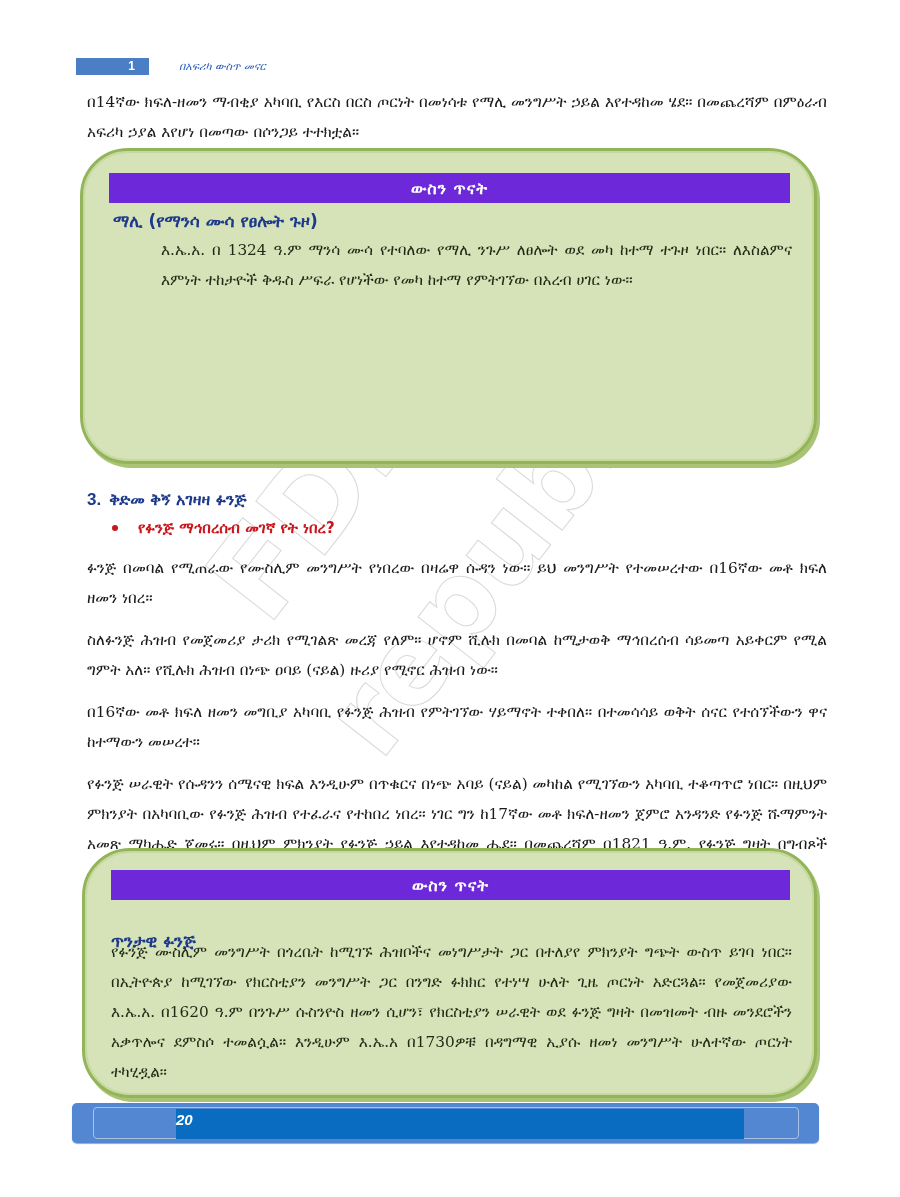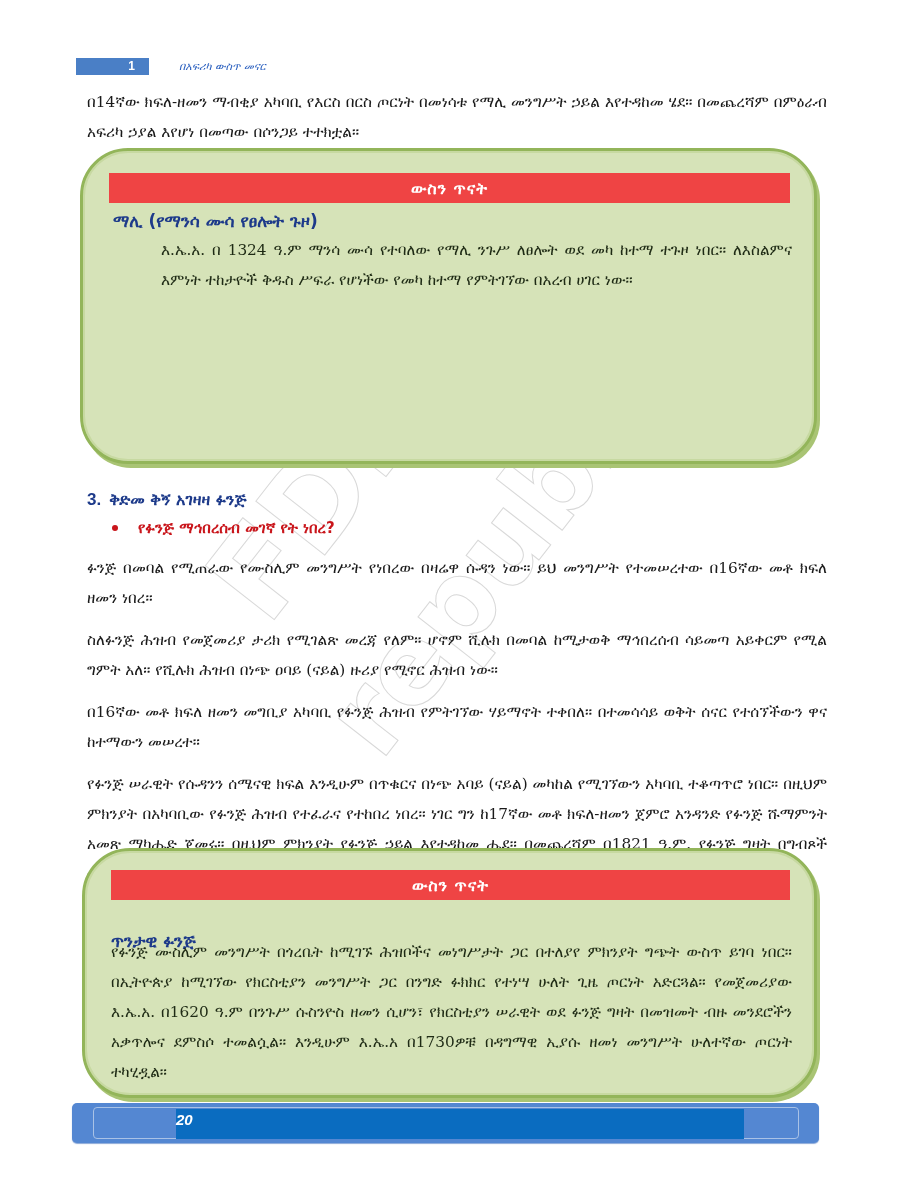--- a/index.html
+++ b/index.html
@@ -38,21 +38,21 @@
     
     .callout {
       position: absolute; left: 80px; width: 737px;
       background: #d6e3b8;
       border: 3px solid #93b55a;
       border-radius: 48px;
       box-shadow: 0 0 0 2px #c7d9a1 inset, 3px 4px 0 #a9c474;
     }
     .callout-band {
       position: absolute; left: 26px; right: 24px; top: 22px; height: 30px;
-      background: #ef4444;
+      background: #6d28d9;
       color: #ffffff; font-weight: bold; font-size: 16px;
       display: flex; align-items: center; justify-content: center;
       letter-spacing: 1px;
       font-family: "DejaVu Sans", sans-serif;
     }
     .callout-heading {
       position: absolute; left: 30px; color: #1d3a8a; font-weight: bold;
       font-size: 17px; font-family: "DejaVu Sans", sans-serif;
     }
     .callout-text {

